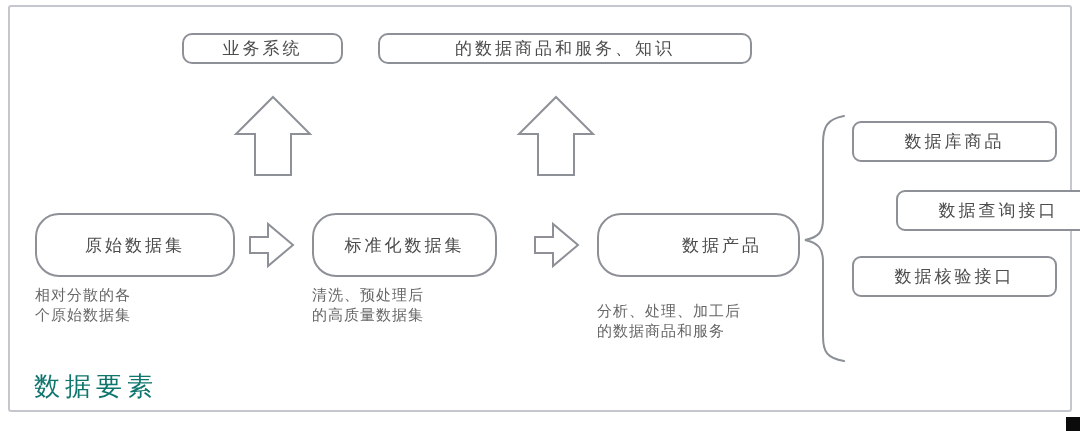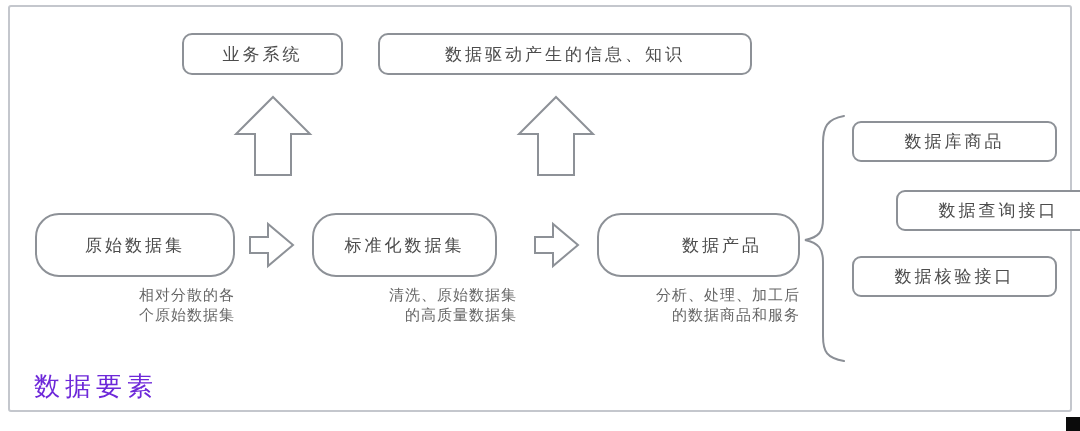--- a/index.html
+++ b/index.html
@@ -11,21 +11,21 @@
   .frame {
     position: absolute; left: 8px; top: 5px; width: 1064px; height: 407px;
     border: 2px solid #c4c7cd; border-radius: 3px; background: #ffffff;
   }
 
   .box {
     position: absolute; display: flex; align-items: center; justify-content: center;
     border: 2px solid #8d9197; background: #ffffff; color: #4c4c4c;
     font-size: 17px; letter-spacing: 3px; white-space: nowrap;
   }
-  .top-box { border-radius: 10px; height: 42px; top: 26px; }
+  .top-box { border-radius: 10px; height: 31px; top: 26px; }
   .flow-box { border-radius: 24px; height: 64px; top: 206px; }
   .out-box { border-radius: 9px; height: 41px; left: 842px; width: 205px; font-size: 17px; }
 
   #tb1 { left: 172px; width: 161px; }
   #tb2 { left: 368px; width: 374px; }
   #fb1 { left: 25px;  width: 200px; }
   #fb2 { left: 302px; width: 185px; }
   #fb3 { left: 587px; width: 203px; padding-left: 47px; }
   #ob1 { top: 114px; }
   #ob2 { top: 183px; margin-left: 44px; }
@@ -33,46 +33,46 @@
   #ob4 { top: 312px; }
 
   .arrow-svg { position: absolute; overflow: visible; }
   #ua1 { left: 225px; top: 89px; }
   #ua2 { left: 508px; top: 89px; }
   #ra1 { left: 239px; top: 215px; }
   #ra2 { left: 524px; top: 215px; }
   #brace { left: 789px; top: 106px; }
 
   .caption {
-    position: absolute; top: 278px; text-align: right; color: #666666;
+    position: absolute; top: 278px; text-align: left; color: #666666;
     font-size: 15px; line-height: 20px; letter-spacing: 1px;
   }
   #cap1 { left: 25px;  width: 200px; }
   #cap2 { left: 302px; width: 205px; }
-  #cap3 { left: 587px; width: 203px; }
+  #cap3 { left: 587px; width: 203px; margin-top: 16px; }
 
   .footer-label {
     position: absolute; left: 24px; top: 362px;
     font-family: "Liberation Serif", "DejaVu Serif", serif;
-    font-size: 26px; letter-spacing: 5px; color: #6d28d9;
+    font-size: 26px; letter-spacing: 5px; color: #0f766e;
   }
 
   .corner-mark {
     position: absolute; left: 1066px; top: 417px; width: 14px; height: 14px;
     background: #0b0b0b;
   }
 </style>
 </head>
 <body>
 
 <div class="canvas">
   <div class="frame">
 
     <div class="box top-box" id="tb1">业务系统</div>
-    <div class="box top-box" id="tb2">数据驱动产生的信息、知识</div>
+    <div class="box top-box" id="tb2">的数据商品和服务、知识</div>
 
     <svg class="arrow-svg" id="ua1" width="76" height="80" viewBox="0 0 76 80">
       <polygon points="38,1 75,38 56,38 56,79 20,79 20,38 1,38" fill="#ffffff" stroke="#8d9197" stroke-width="2" stroke-linejoin="miter"></polygon>
     </svg>
     <svg class="arrow-svg" id="ua2" width="76" height="80" viewBox="0 0 76 80">
       <polygon points="38,1 75,38 56,38 56,79 20,79 20,38 1,38" fill="#ffffff" stroke="#8d9197" stroke-width="2" stroke-linejoin="miter"></polygon>
     </svg>
 
     <div class="box flow-box" id="fb1">原始数据集</div>
     <svg class="arrow-svg" id="ra1" width="46" height="46" viewBox="0 0 46 46">
@@ -82,21 +82,21 @@
     <svg class="arrow-svg" id="ra2" width="46" height="46" viewBox="0 0 46 46">
       <polygon points="1,15 19,15 19,2 44,23 19,44 19,31 1,31" fill="#ffffff" stroke="#8d9197" stroke-width="2" stroke-linejoin="miter"></polygon>
     </svg>
     <div class="box flow-box" id="fb3">数据产品</div>
 
     <div class="caption" id="cap1">
       <div>相对分散的各</div>
       <div>个原始数据集</div>
     </div>
     <div class="caption" id="cap2">
-      <div>清洗、原始数据集</div>
+      <div>清洗、预处理后</div>
       <div>的高质量数据集</div>
     </div>
     <div class="caption" id="cap3">
       <div>分析、处理、加工后</div>
       <div>的数据商品和服务</div>
     </div>
 
     <svg class="arrow-svg" id="brace" width="48" height="250" viewBox="0 0 48 250">
       <path d="M 45 3 C 28 6 24 14 24 30 L 24 106 C 24 119 20 124 6 127
                C 20 130 24 136 24 149 L 24 223 C 24 239 28 245 45 248" fill="none" stroke="#8b8f96" stroke-width="2" stroke-linecap="round"></path>

